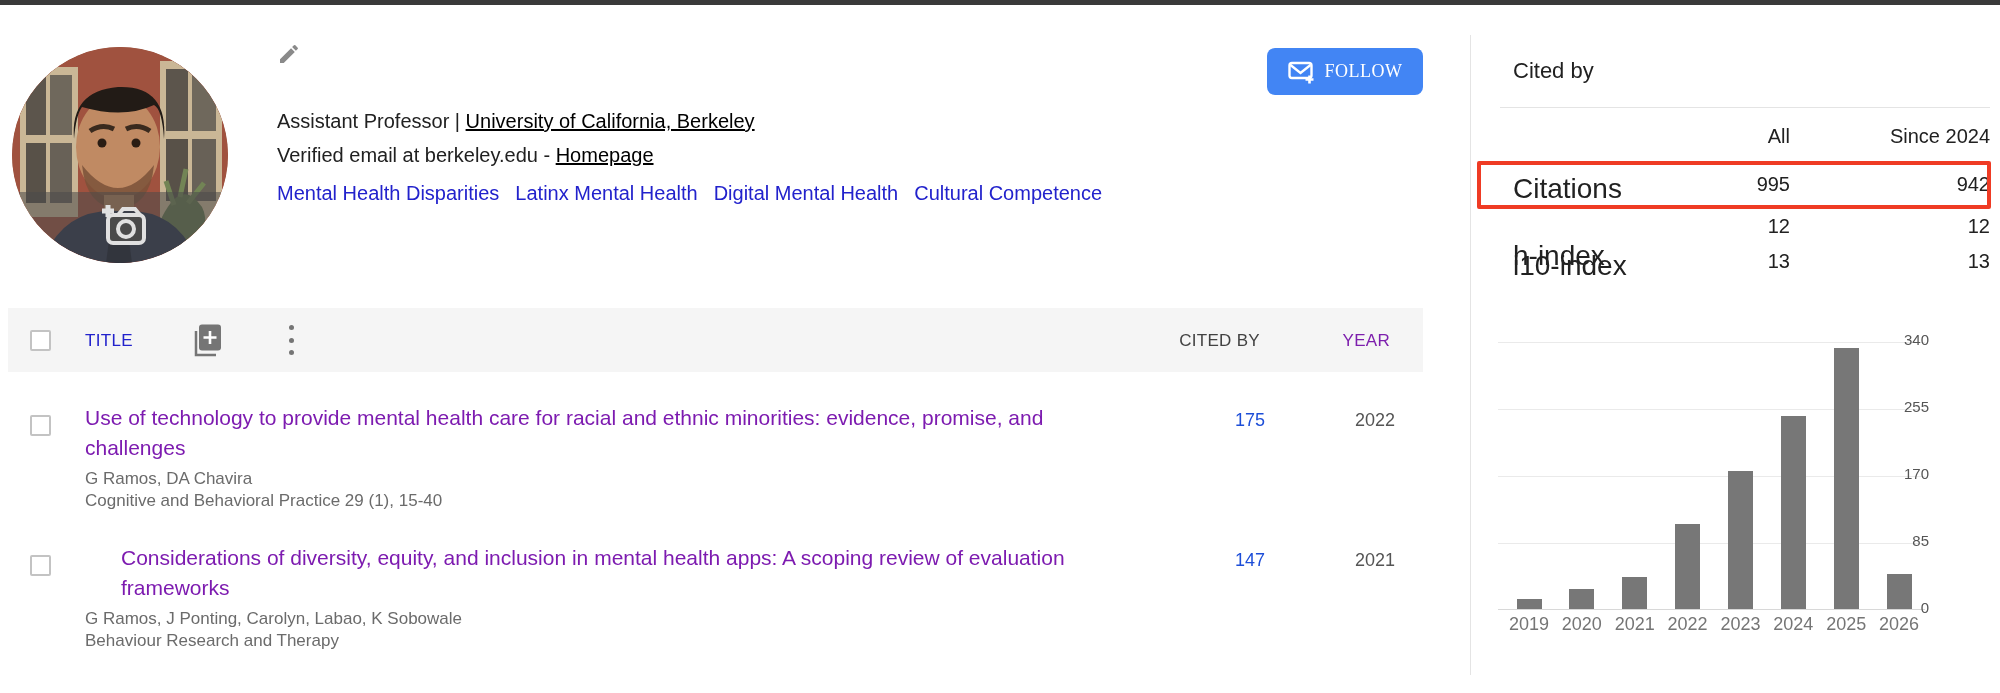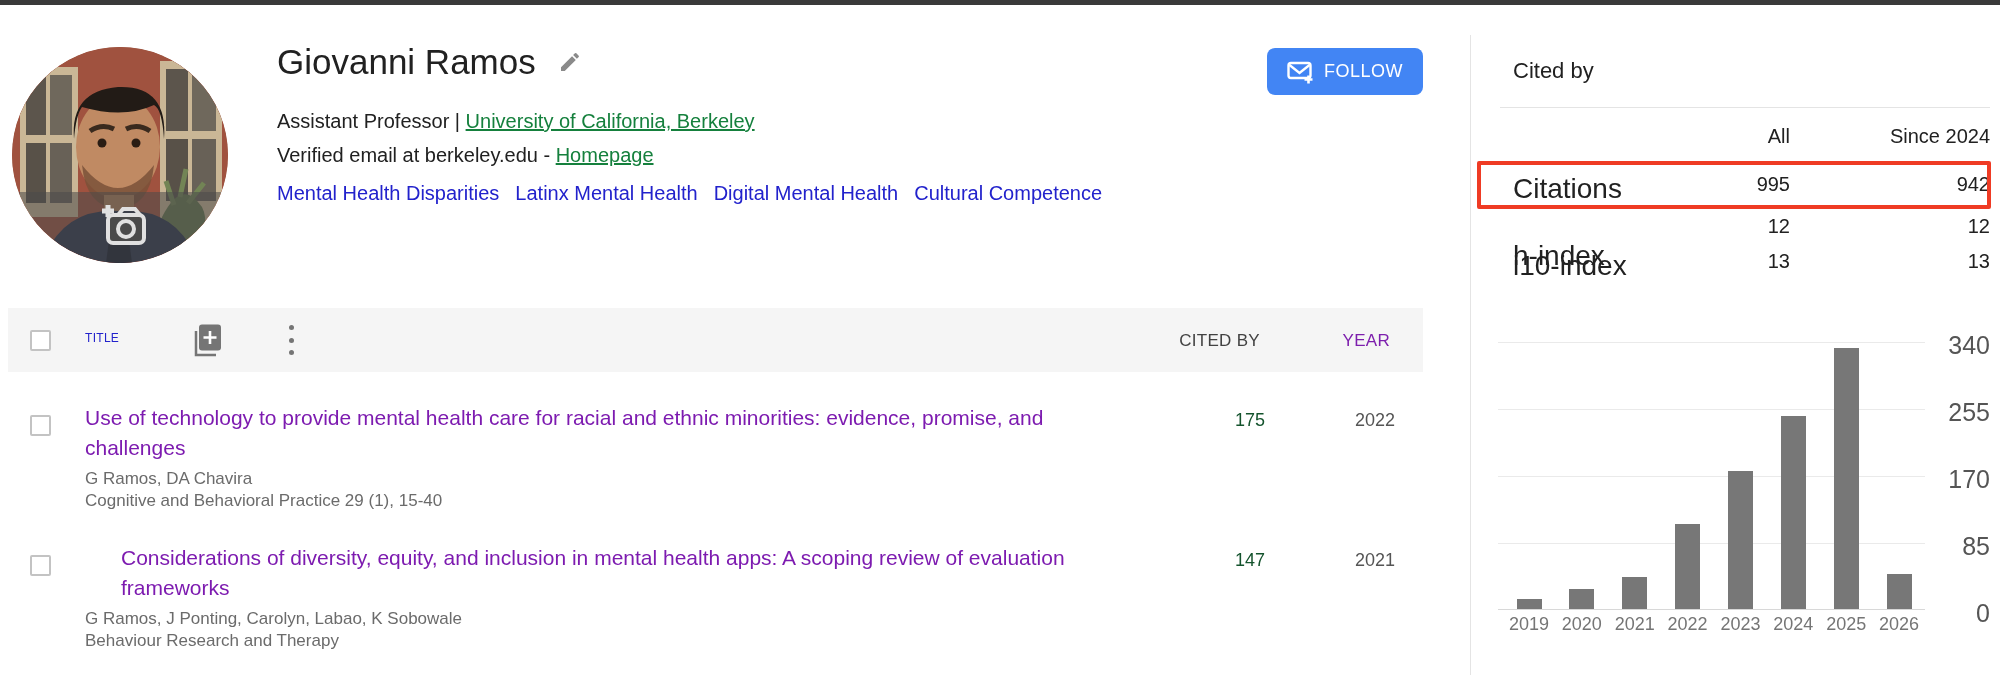--- a/index.html
+++ b/index.html
@@ -13,68 +13,68 @@
 
   
   .avatar { left:12px; top:47px; width:216px; height:216px; border-radius:50%;
             overflow:hidden; background:#9c5a45; }
   .avatar svg { display:block; }
 
   
   .name-row { left:277px; top:42px; display:flex; align-items:center; gap:22px; }
   .name { font-size:35px; color:#212121; }
   .affil { left:277px; top:110px; font-size:20px; }
-  .affil a, .email a { color:#15803d; text-decoration:underline; }
+  .affil a, .email a { color:#000000; text-decoration:underline; }
   .email { left:277px; top:144px; font-size:20px; }
   .interests { left:277px; top:182px; font-size:20px; display:flex; gap:16px; }
   .interests a { color:#2222cc; text-decoration:none; }
 
   
   .follow-btn { left:1267px; top:48px; width:156px; height:47px; background:#4285f4;
                 border:none; border-radius:8px; color:#fff; font-size:18px;
                 letter-spacing:.5px; display:flex; align-items:center; justify-content:center;
-                gap:10px; cursor:pointer; font-family:Liberation Sans, sans-serif; }
+                gap:10px; cursor:pointer; font-family:Liberation Serif, serif; }
 
   
   .tbl-header { left:8px; top:308px; width:1415px; height:64px; background:#f5f5f5; }
   .checkbox { width:21px; height:21px; border:2px solid #c3c3c3; border-radius:2px; background:#fff; }
   .hdr-checkbox { left:30px; top:330px; }
-  .hdr-title { left:85px; top:331px; font-size:12px; color:#2222cc; letter-spacing:.3px; }
+  .hdr-title { left:85px; top:331px; font-size:17px; color:#2222cc; letter-spacing:.3px; }
   .add-icon { left:192px; top:323px; width:30px; height:34px; }
   .dots-icon { left:288px; top:325px; width:6px; height:30px; display:flex; flex-direction:column;
                justify-content:space-between; align-items:center; }
   .dots-icon i { width:5px; height:5px; border-radius:50%; background:#757575; }
   .hdr-citedby { top:331px; width:200px; left:1060px; text-align:right; font-size:17px; color:#424242; letter-spacing:.3px; }
   .hdr-year { top:331px; width:100px; left:1290px; text-align:right; font-size:17px; color:#7d1fad; letter-spacing:.3px; }
 
   
   .art-title { left:85px; width:960px; font-size:21px; line-height:30px; color:#7d1bb0; text-decoration:none; display:block; }
   .art-meta { left:85px; font-size:17px; color:#6b6b6b; line-height:22px; }
-  .cited-num { width:120px; text-align:right; font-size:18px; color:#14532d; left:1145px; text-decoration:none; }
+  .cited-num { width:120px; text-align:right; font-size:18px; color:#1d4ed8; left:1145px; text-decoration:none; }
   .year-num { width:100px; text-align:right; font-size:18px; color:#555; left:1295px; }
 
   
   .v-divider { left:1470px; top:35px; width:1px; height:640px; background:#e4e4e4; }
   .panel-title { left:1513px; top:58px; font-size:22px; color:#212121; }
   .panel-rule { left:1500px; top:107px; width:490px; height:1px; background:#e4e4e4; }
   .col-hdr { top:125px; font-size:20px; color:#212121; text-align:right; }
   .col-all { left:1650px; width:140px; }
   .col-since { left:1830px; width:160px; }
   .metric-label { left:1513px; font-size:28px; color:#212121; }
   .metric-val { font-size:20px; color:#212121; text-align:right; }
   .m-all { left:1650px; width:140px; }
   .m-since { left:1830px; width:160px; }
   .red-box { left:1477px; top:161px; width:514px; height:48px; border:4px solid #ef3b24; border-radius:2px; }
 
   
   .chart { left:1498px; top:342px; width:427px; height:268px; }
   .gridline { position:absolute; left:0; width:427px; height:1px; background:#eaeaea; }
   .baseline { position:absolute; left:0; bottom:0; width:427px; height:1px; background:#d8d8d8; }
   .bar { position:absolute; width:25px; background:#777; bottom:1px; }
-  .tick-label { position:absolute; font-size:25px; color:#555; text-align:right; width:60px; left:1930px; }
+  .tick-label { position:absolute; font-size:15px; color:#555; text-align:right; width:60px; left:1869px; }
   .x-label { position:absolute; top:614px; width:60px; text-align:center; font-size:18px; color:#757575; }
 </style>
 </head>
 <body>
 
 <div class="abs top-bar"></div>
 
 <div class="abs avatar">
   <svg width="216" height="216" viewBox="0 0 216 216">
     <defs>
@@ -112,21 +112,20 @@
         <rect x="8" y="10" width="36" height="28" rx="5" fill="#4a4a4a" stroke="#e0e0e0"></rect>
         <path d="M18 10 l5 -6 l12 0 l5 6"></path>
         <circle cx="26" cy="24" r="8"></circle>
         <path d="M2 6 l12 0 M8 0 l0 12" stroke-width="5"></path>
       </g>
     </g>
   </svg>
 </div>
 
 <div class="abs name-row">
-  <div class="name">Giovanni Ramos</div>
   <svg width="24" height="24" viewBox="0 0 24 24" style="cursor:pointer">
     <path d="M3 17.25V21h3.75L17.8 9.94l-3.75-3.75L3 17.25zM20.7 7.04c.39-.39.39-1.02 0-1.41l-2.34-2.34a.9959.9959 0 0 0-1.41 0l-1.83 1.83 3.75 3.75 1.83-1.83z" fill="#8a8a8a"></path>
   </svg>
 </div>
 
 <div class="abs affil"><span>Assistant Professor | </span><a href="#">University of California, Berkeley</a></div>
 
 <div class="abs email"><span>Verified email at berkeley.edu - </span><a href="#">Homepage</a></div>
 
 <div class="abs interests">

